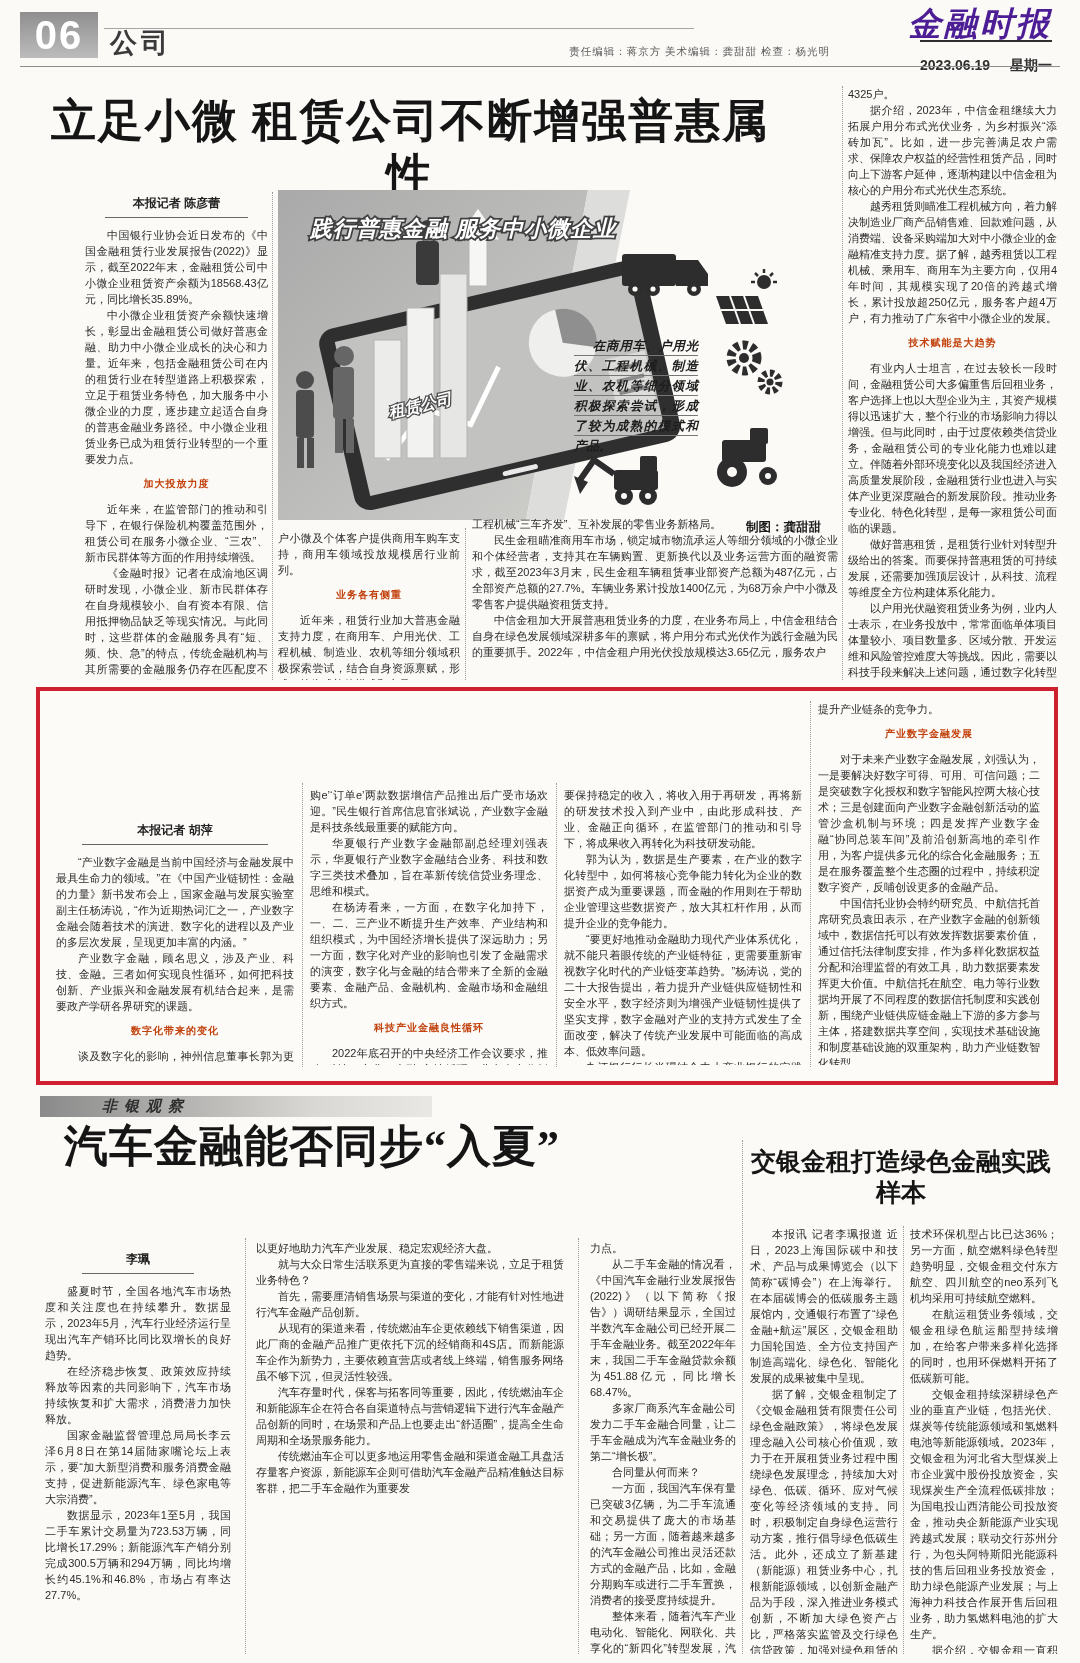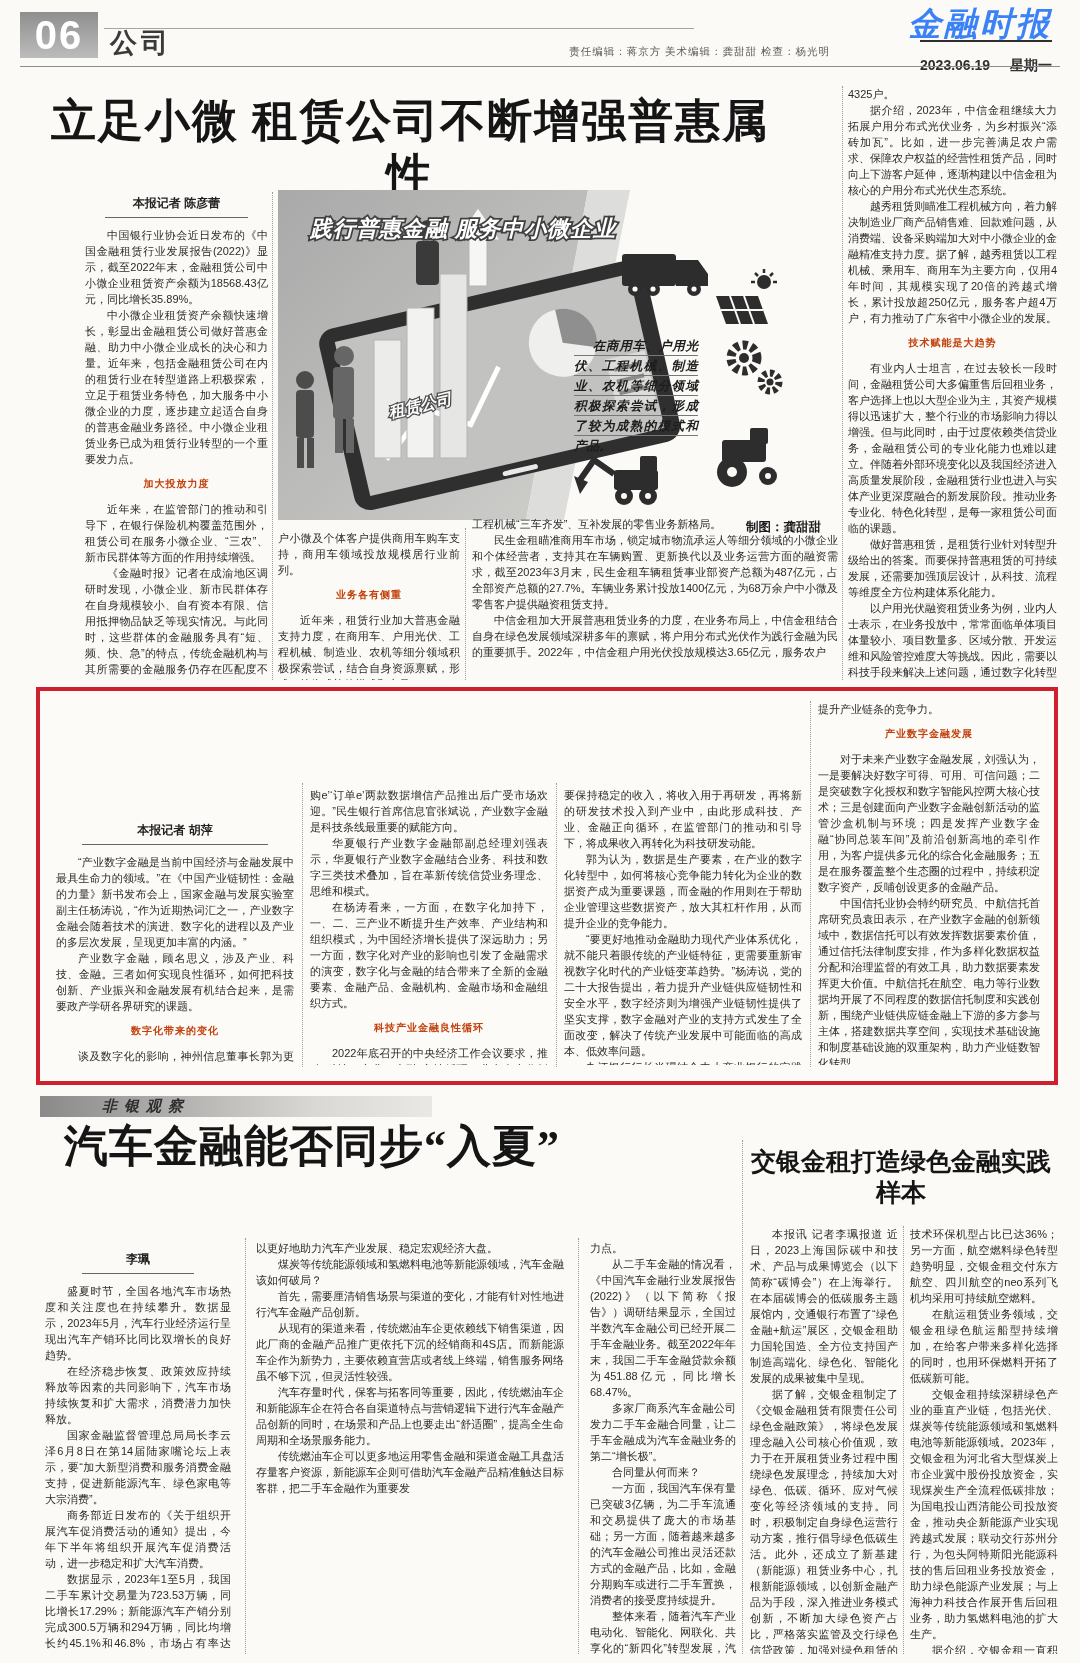--- a/index.html
+++ b/index.html
@@ -5,21 +5,21 @@
   html,body{margin:0;padding:0;background:#eceae6;}
   .page{position:relative;width:1080px;height:1663px;margin:0 auto;background:#fbfaf7;overflow:hidden;
         font-family:"Liberation Sans","DejaVu Sans",sans-serif;color:#2b2b2b;}
   
   .pagenum{position:absolute;left:20px;top:12px;width:78px;height:46px;background:linear-gradient(#8f8f8f,#bcbcbc);
            color:#fff;font:900 40px/46px "Liberation Sans",sans-serif;text-align:center;letter-spacing:2px;}
   .section-name{position:absolute;left:110px;top:28px;font:700 27px/30px "Liberation Sans",sans-serif;color:#3a3a3a;letter-spacing:4px;}
   .head-rule-mid{position:absolute;left:104px;top:28px;width:590px;border-top:1px solid #a5a5a5;}
   .head-rule-bottom{position:absolute;left:20px;top:66px;width:1040px;border-top:1px solid #8d8d8d;}
   .paper-logo{position:absolute;right:28px;top:6px;font:900 italic 33px/36px "Liberation Serif","DejaVu Serif",serif;
-              color:#3b82f6;letter-spacing:3px;}
+              color:#4c1d95;letter-spacing:3px;}
   .editor-row{position:absolute;right:250px;top:44px;font:10.5px/14px "Liberation Sans",sans-serif;color:#5a5a5a;letter-spacing:1px;}
   .date-box{position:absolute;right:28px;top:40px;border-top:2px solid #2f2f2f;padding-top:15px;font:700 14px/16px "Liberation Sans",sans-serif;color:#2f2f2f;}
   .date-box span{margin-left:16px;}
   
   .col{position:absolute;font-size:11px;line-height:16px;text-align:justify;color:#2b2b2b;overflow:hidden;}
   .para{margin:0;text-indent:2em;}
   .para.noindent{text-indent:0;}
   .col-subhead{font-weight:700;font-size:10px;text-align:center;margin:9px 0;color:#c2410c;letter-spacing:1px;}
   .byline{text-align:center;font-weight:700;font-size:12px;color:#222;padding:3px 0 6px;border-bottom:1px solid #666;
           width:78%;margin:0 auto 9px;}
@@ -250,28 +250,27 @@
 
   <div class="observer-tag">非银观察</div>
   <h2 class="observer-headline" style="margin:0">汽车金融能否同步“入夏”</h2>
 
   <div class="col" style="left:45px;top:1248px;width:186px;height:406px;">
     <div class="byline" style="width:60%">李珮</div>
     <div>
         <p class="para">盛夏时节，全国各地汽车市场热度和关注度也在持续攀升。数据显示，2023年5月，汽车行业经济运行呈现出汽车产销环比同比双增长的良好趋势。</p>
         <p class="para">在经济稳步恢复、政策效应持续释放等因素的共同影响下，汽车市场持续恢复和扩大需求，消费潜力加快释放。</p>
         <p class="para">国家金融监督管理总局局长李云泽6月8日在第14届陆家嘴论坛上表示，要“加大新型消费和服务消费金融支持，促进新能源汽车、绿色家电等大宗消费”。</p>
-        <p class="para">商务部近日发布的《关于组织开展汽车促消费活动的通知》提出，今年下半年将组织开展汽车促消费活动，进一步稳定和扩大汽车消费。</p>
         <p class="para">数据显示，2023年1至5月，我国二手车累计交易量为723.53万辆，同比增长17.29%；新能源汽车产销分别完成300.5万辆和294万辆，同比均增长约45.1%和46.8%，市场占有率达27.7%。</p>
       </div>
   </div>
   <div class="col" style="left:256px;top:1240px;width:308px;height:414px;">
     <div>
         <p class="para noindent">以更好地助力汽车产业发展、稳定宏观经济大盘。</p>
-        <p class="para">煤炭等传统能源领域和氢燃料电池等新能源领域，汽车金融该如何破局？</p>
+        <p class="para">就与大众日常生活联系更为直接的零售端来说，立足于租赁业务特色？</p>
         <p class="para">首先，需要厘清销售场景与渠道的变化，才能有针对性地进行汽车金融产品创新。</p>
         <p class="para">从现有的渠道来看，传统燃油车企更依赖线下销售渠道，因此厂商的金融产品推广更依托下沉的经销商和4S店。而新能源车企作为新势力，主要依赖直营店或者线上终端，销售服务网络虽不够下沉，但灵活性较强。</p>
         <p class="para">汽车存量时代，保客与拓客同等重要，因此，传统燃油车企和新能源车企在符合各自渠道特点与营销逻辑下进行汽车金融产品创新的同时，在场景和产品上也要走出“舒适圈”，提高全生命周期和全场景服务能力。</p>
         <p class="para">传统燃油车企可以更多地运用零售金融和渠道金融工具盘活存量客户资源，新能源车企则可借助汽车金融产品精准触达目标客群，把二手车金融作为重要发</p>
       </div>
   </div>
   <div class="col" style="left:590px;top:1240px;width:146px;height:414px;">
     <div>
         <p class="para noindent">力点。</p>
         <p class="para">从二手车金融的情况看，《中国汽车金融行业发展报告(2022)》（以下简称《报告》）调研结果显示，全国过半数汽车金融公司已经开展二手车金融业务。截至2022年年末，我国二手车金融贷款余额为451.88亿元，同比增长68.47%。</p>

